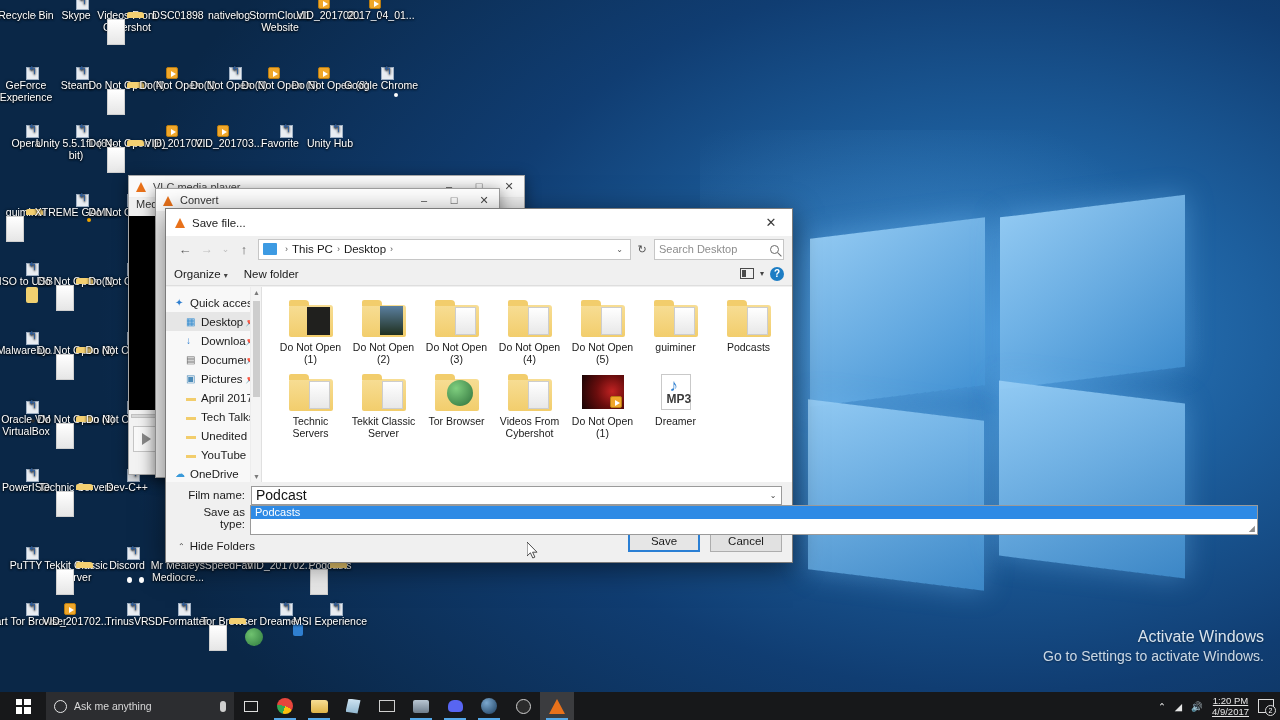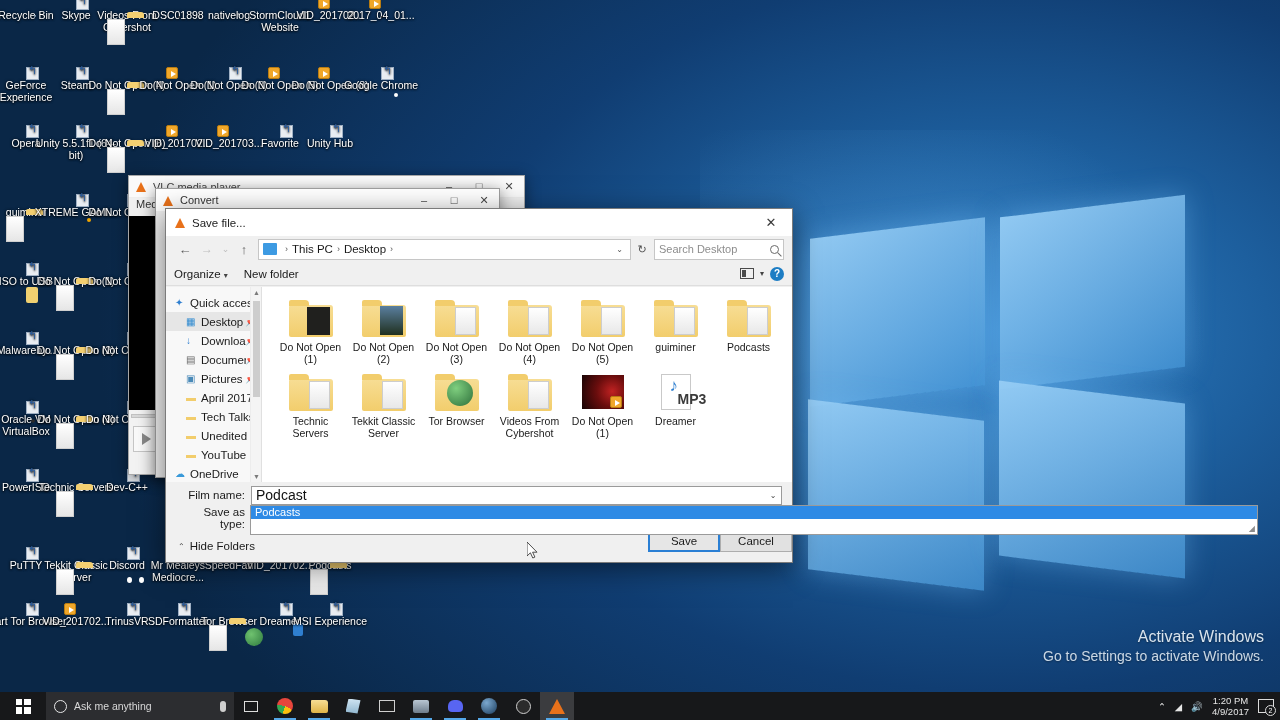--- a/index.html
+++ b/index.html
@@ -217,36 +217,36 @@
     position: absolute; right: 5px; top: 10px; bottom: 4px; width: 21px;
     background: linear-gradient(#fff, #e8e8e8); border: 1px solid #cdcdcd;
   }
   .darkfill { position: absolute; right: 5px; top: 10px; bottom: 4px; width: 23px; background: #20201e; }
   .albumart { position: absolute; left: 3px; right: 3px; top: 4px; bottom: 4px; }
   .mp3card {
     position: absolute; left: 9px; right: 9px; top: 3px; bottom: 3px;
     background: #fff; border: 1px solid #c9c9c9;
   }
   .mp3card .note { position: absolute; left: 8px; top: 5px; font-size: 17px; color: #2f7fd0; }
-  .mp3card .lbl { position: absolute; left: 16px; right: 0; bottom: 4px; text-align: left; font-size: 14px; font-weight: bold; color: #3b3b3b; }
+  .mp3card .lbl { position: absolute; left: 5px; right: 0; bottom: 4px; text-align: left; font-size: 12px; font-weight: bold; color: #3b3b3b; }
 
   
   .dlg-foot { position: absolute; left: 0; right: 0; bottom: 0; height: 80px; background: #f0f0f0; }
   .frow { display: flex; align-items: center; padding: 0 10px; height: 20px; margin-top: 3px; }
   .flabel { width: 75px; text-align: right; padding-right: 6px; font-size: 11.5px; }
   .fctrl { flex: 1; height: 19px; background: #fff; border: 1px solid #9a9a9a; display: flex; align-items: center; padding: 0 4px; position: relative; }
   .fctrl .val { font-size: 14px; color: #111; }
   .fctrl .dd { position: absolute; right: 0; top: -1px; bottom: -1px; width: 16px; display: flex; align-items: center; justify-content: center; font-size: 8px; color: #444; }
   .autocomplete {
     position: absolute; left: 250px; right: 22px; top: 505px; height: 30px;
     background: #fff; border: 1px solid #9a9a9a; z-index: 40;
   }
   .ac-item { height: 13px; background: #2e8ae5; color: #fff; font-size: 11px; padding: 0 4px; line-height: 13px; }
   .ac-grip { position: absolute; right: 2px; bottom: 1px; font-size: 8px; color: #8c8c8c; }
-  .btnrow { position: absolute; right: 0; bottom: 10px; display: flex; }
+  .btnrow { position: absolute; right: 10px; bottom: 10px; display: flex; gap: 10px; }
   .btn {
     width: 72px; height: 22px; background: #e1e1e1; border: 1px solid #adadad;
     font-size: 11.5px; display: flex; align-items: center; justify-content: center;
   }
   .btn.primary { border: 2px solid #2a7fd4; background: #e6e6e6; }
   .hidefolders { position: absolute; left: 12px; bottom: 10px; font-size: 11.5px; display: flex; align-items: center; gap: 5px; }
   .hidefolders .ch { font-size: 8px; color: #444; }
 
   
   #cursor { position: absolute; left: 527px; top: 542px; width: 12px; height: 18px; z-index: 60; }
@@ -272,21 +272,21 @@
   }
   .cortana { width: 13px; height: 13px; border: 1.8px solid #e8e8e8; border-radius: 50%; }
   .searchwrap .sp { font-size: 10.5px; color: #d8d8d8; flex: 1; }
   .micro { width: 6px; height: 11px; background: #cfcfcf; border-radius: 3px; }
   .tbicon { width: 34px; height: 28px; display: flex; align-items: center; justify-content: center; position: relative; }
   .tbicon.active:after, .tbicon.run:after {
     content: ""; position: absolute; left: 6px; right: 6px; bottom: 0; height: 2px; background: #55a8e8;
   }
   .tbicon.current { background: #3b3c3f; }
   .tray { margin-left: auto; display: flex; align-items: center; height: 28px; padding-right: 6px; gap: 9px; color: #e6e6e6; font-size: 9.5px; }
-  .clock { text-align: center; line-height: 11px; font-size: 9.5px; }
+  .clock { text-align: center; line-height: 11px; font-size: 9.5px; text-decoration: underline; }
   .notif { width: 16px; height: 14px; border: 1.4px solid #dcdcdc; position: relative; }
   .notif .badge {
     position: absolute; right: -3px; bottom: -4px; width: 11px; height: 11px; border-radius: 50%;
     background: #17181a; border: 1.2px solid #dcdcdc; color: #fff; font-size: 7px;
     display: flex; align-items: center; justify-content: center;
   }
 </style>
 </head>
 <body>
 

